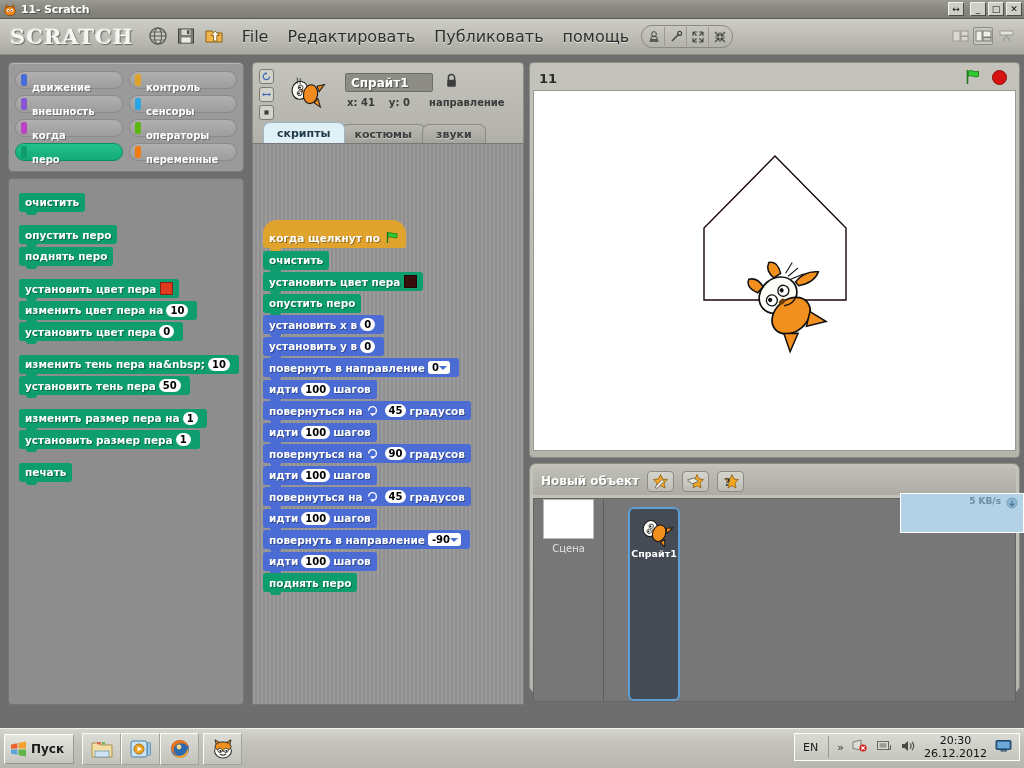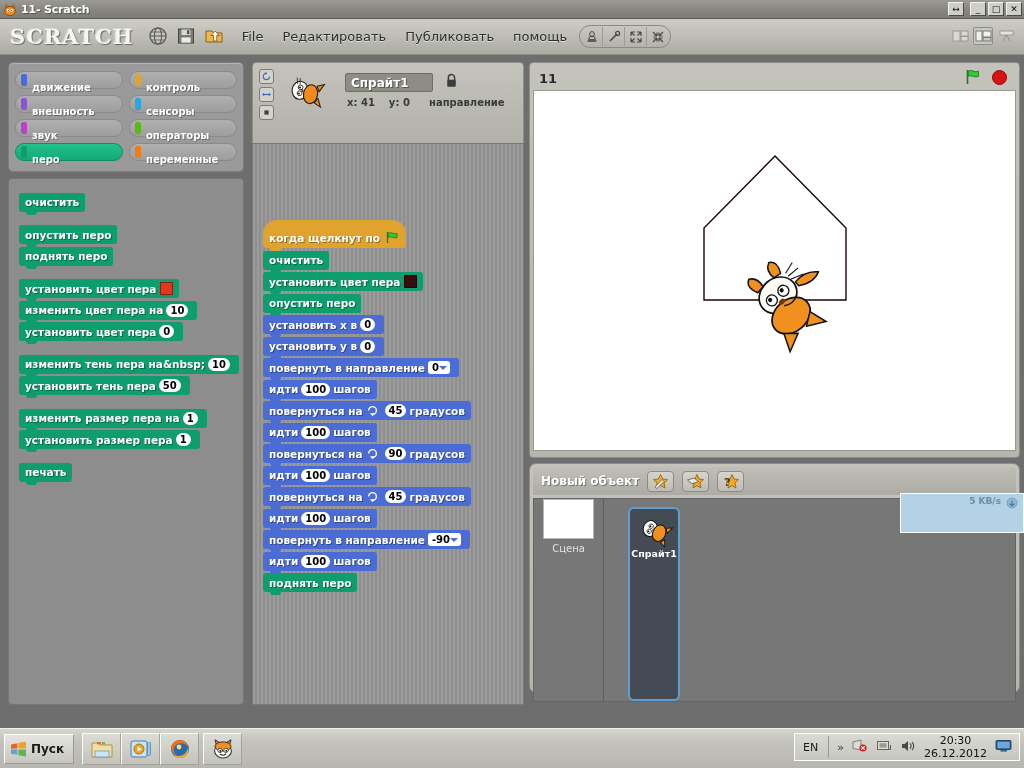--- a/index.html
+++ b/index.html
@@ -46,21 +46,21 @@
   }
   .logo {
     font-family: "DejaVu Serif", serif; font-size: 21px; font-weight: bold;
     color: #f6f6f2; letter-spacing: 1px;
     text-shadow: 1px 1px 1px #6a6a62, -1px -1px 0 #d8d8d2;
     margin-right: 14px;
   }
   .mb-icon { width: 22px; height: 22px; margin-right: 6px; flex: none; }
   .menus { display: flex; align-items: center; margin-left: 10px; gap: 19px; }
   .menu-item {
-    font-size: 13px; color: #2e2e2e; font-family: "DejaVu Sans", sans-serif;
+    font-size: 16px; color: #2e2e2e; font-family: "DejaVu Sans", sans-serif;
     text-shadow: 0 1px 0 rgba(255,255,255,.55);
   }
   .toolgroup {
     margin-left: 12px; display: flex; align-items: center;
     background: linear-gradient(180deg,#c8c8c1,#b3b3ac);
     border: 1px solid #8b8b83; border-radius: 11px; padding: 1px;
   }
   .toolgroup .tool {
     width: 22px; height: 19px; display: flex; align-items: center; justify-content: center;
     border-right: 1px solid #9b9b93;
@@ -405,21 +405,21 @@
       <div class="cat">
         <span class="swatch" style="background: rgb(138, 85, 213);"></span>
         <span class="clabel">внешность</span>
       </div>
       <div class="cat">
         <span class="swatch" style="background: rgb(44, 165, 226);"></span>
         <span class="clabel">сенсоры</span>
       </div>
       <div class="cat">
         <span class="swatch" style="background: rgb(187, 66, 195);"></span>
-        <span class="clabel">звук</span>
+        <span class="clabel">когда</span>
       </div>
       <div class="cat">
         <span class="swatch" style="background: rgb(92, 183, 18);"></span>
         <span class="clabel">операторы</span>
       </div>
       <div class="cat selected">
         <span class="swatch" style="background: rgb(14, 157, 110);"></span>
         <span class="clabel">перо</span>
       </div>
       <div class="cat">
@@ -526,20 +526,25 @@
       </svg>
     </span>
     <div class="sp-coords">
       <span><span>x:</span>
       <span>41</span></span>
       <span><span>y:</span>
       <span>0</span></span>
     </div>
     <div class="sp-dir">направление</div>
 
+    <div class="tabs">
+      <div class="tab active">скрипты</div>
+      <div class="tab">костюмы</div>
+      <div class="tab">звуки</div>
+    </div>
   </div>
 
   <div class="scripts">
     <div class="script-stack" id="script-list">
         <div><div class="blk hat">
             <span>когда щелкнут по</span>
             <span class="flagicon">
               <svg width="15" height="13" viewBox="0 0 15 13">
                 <line x1="2.5" y1="1" x2="2.5" y2="12" stroke="#1f7a1f" stroke-width="1.4"></line>
                 <path d="M3.2 2 C5.8 0.6 8.4 3.6 12 2.4 L12 6.6 C8.4 7.8 5.8 4.8 3.2 6.2 Z" fill="#2ecc2e" stroke="#1f7a1f" stroke-width=".8"></path>

